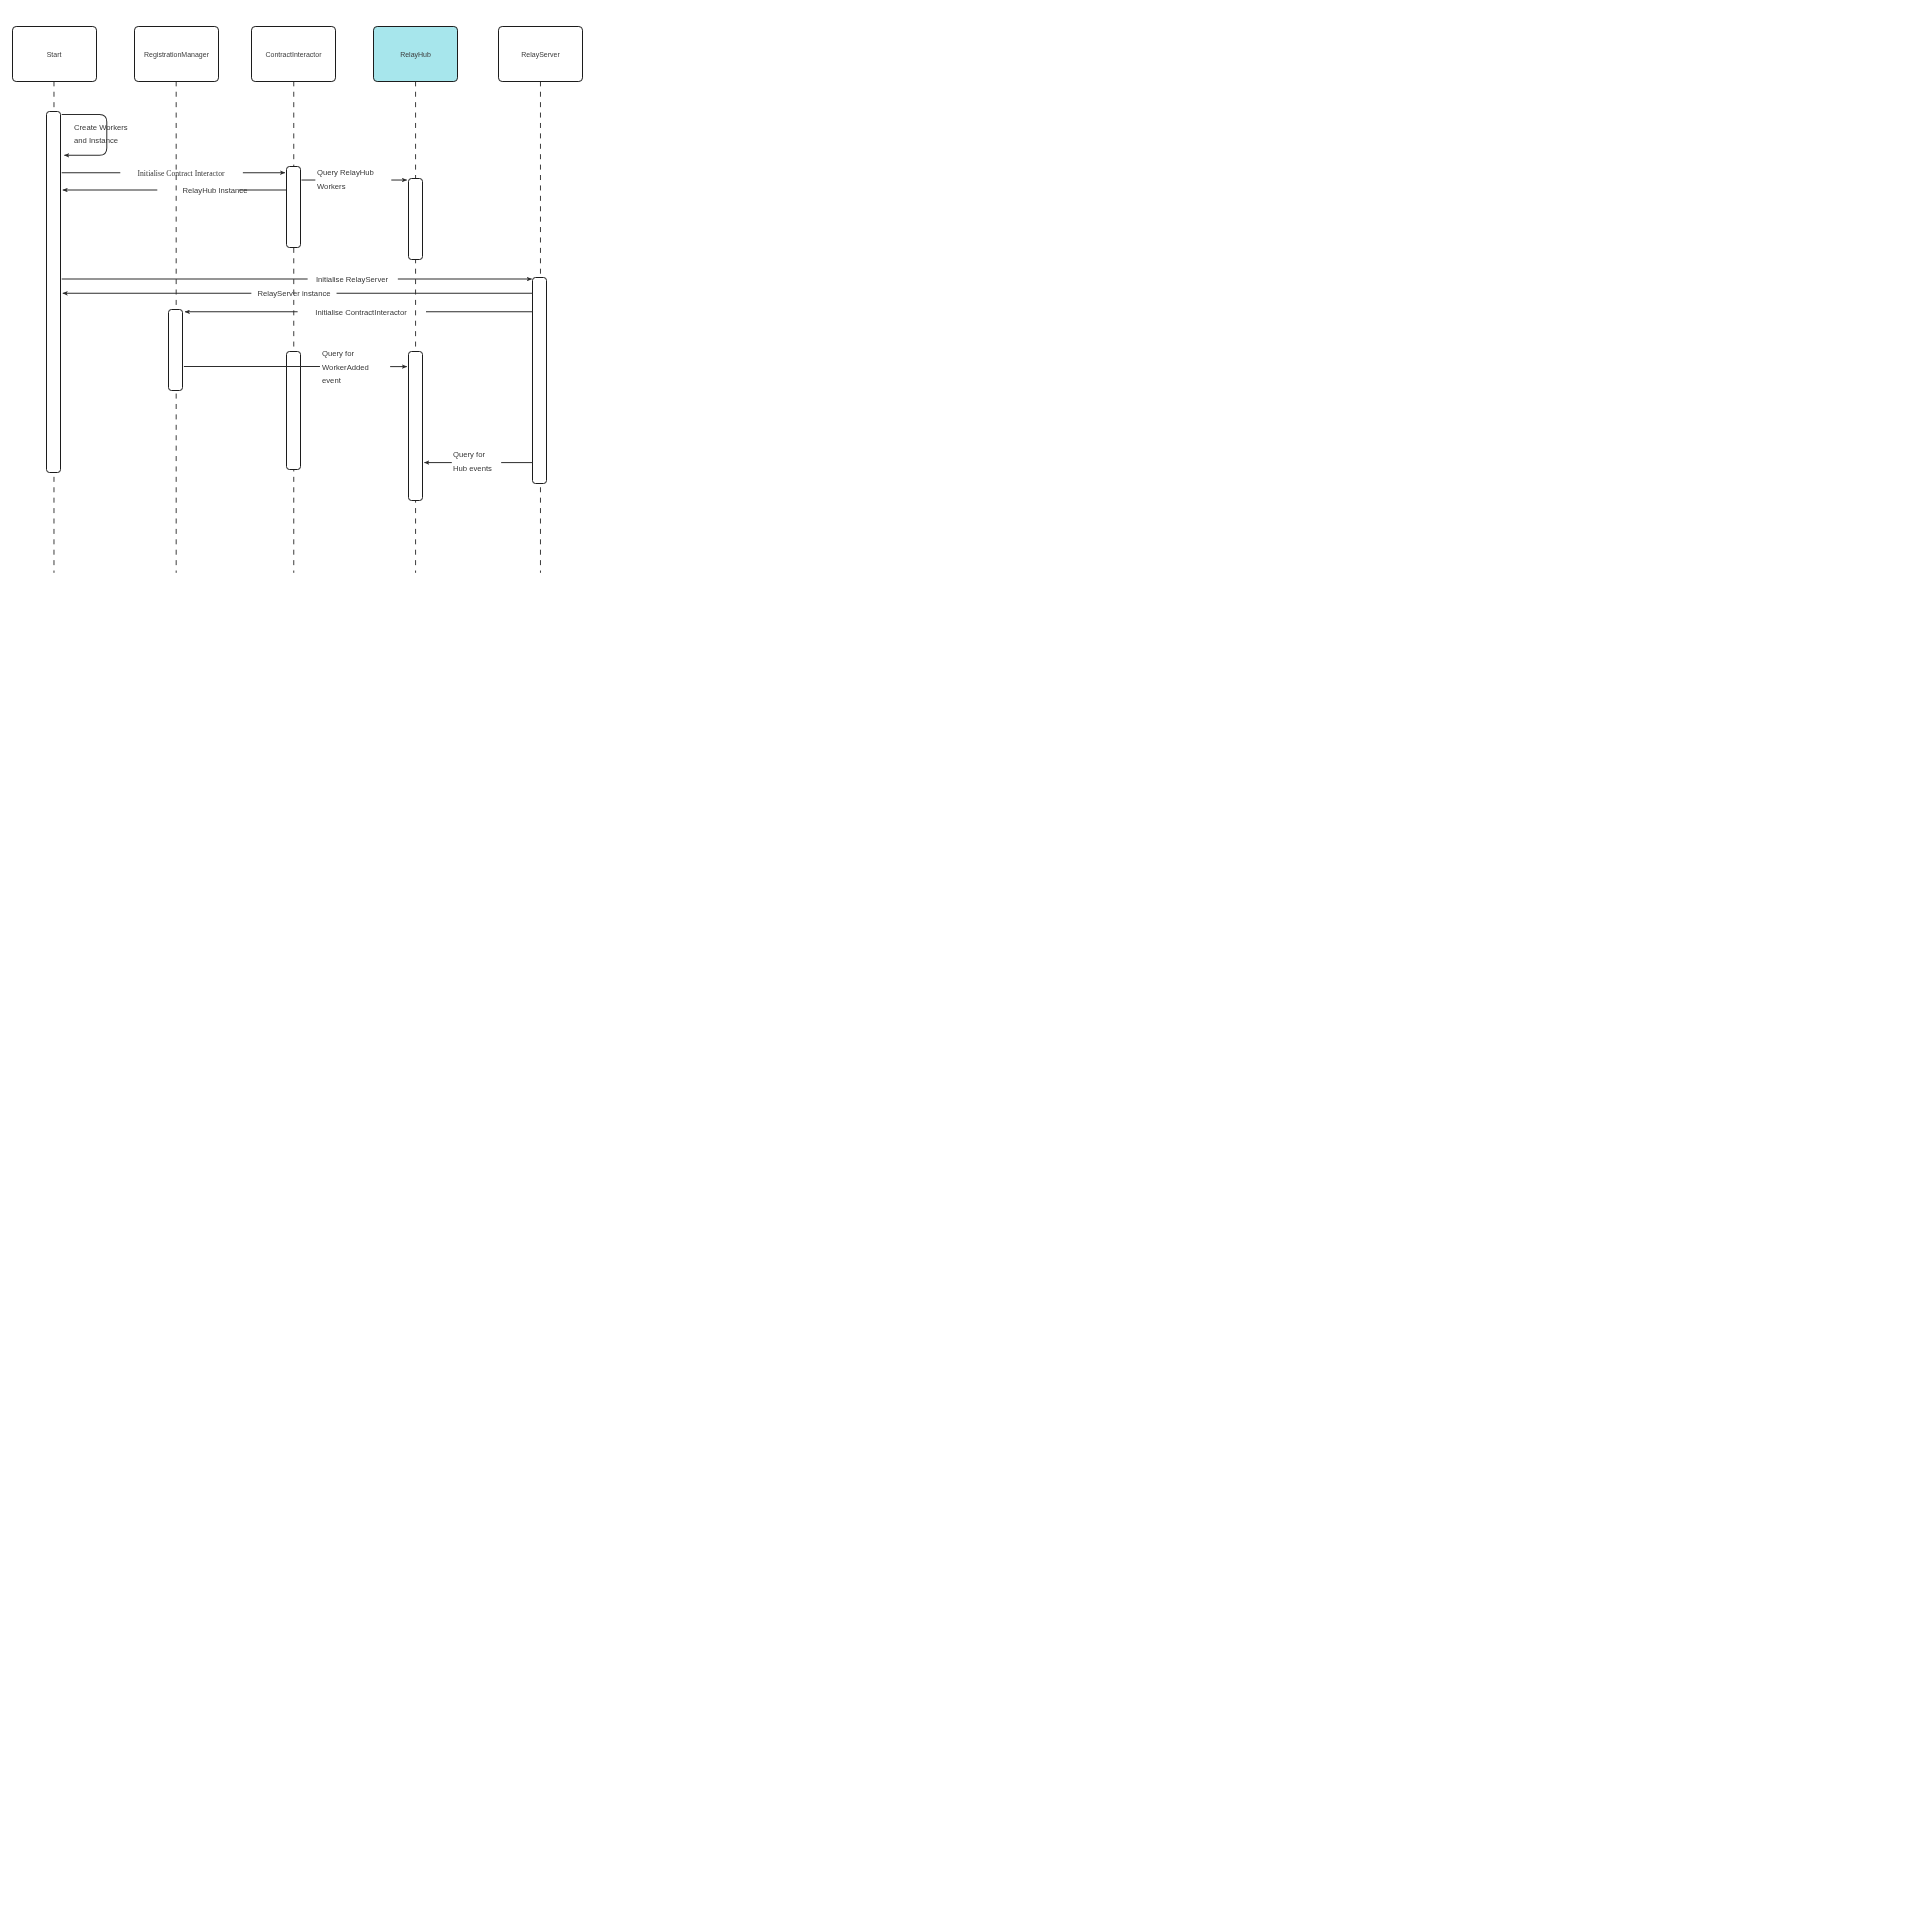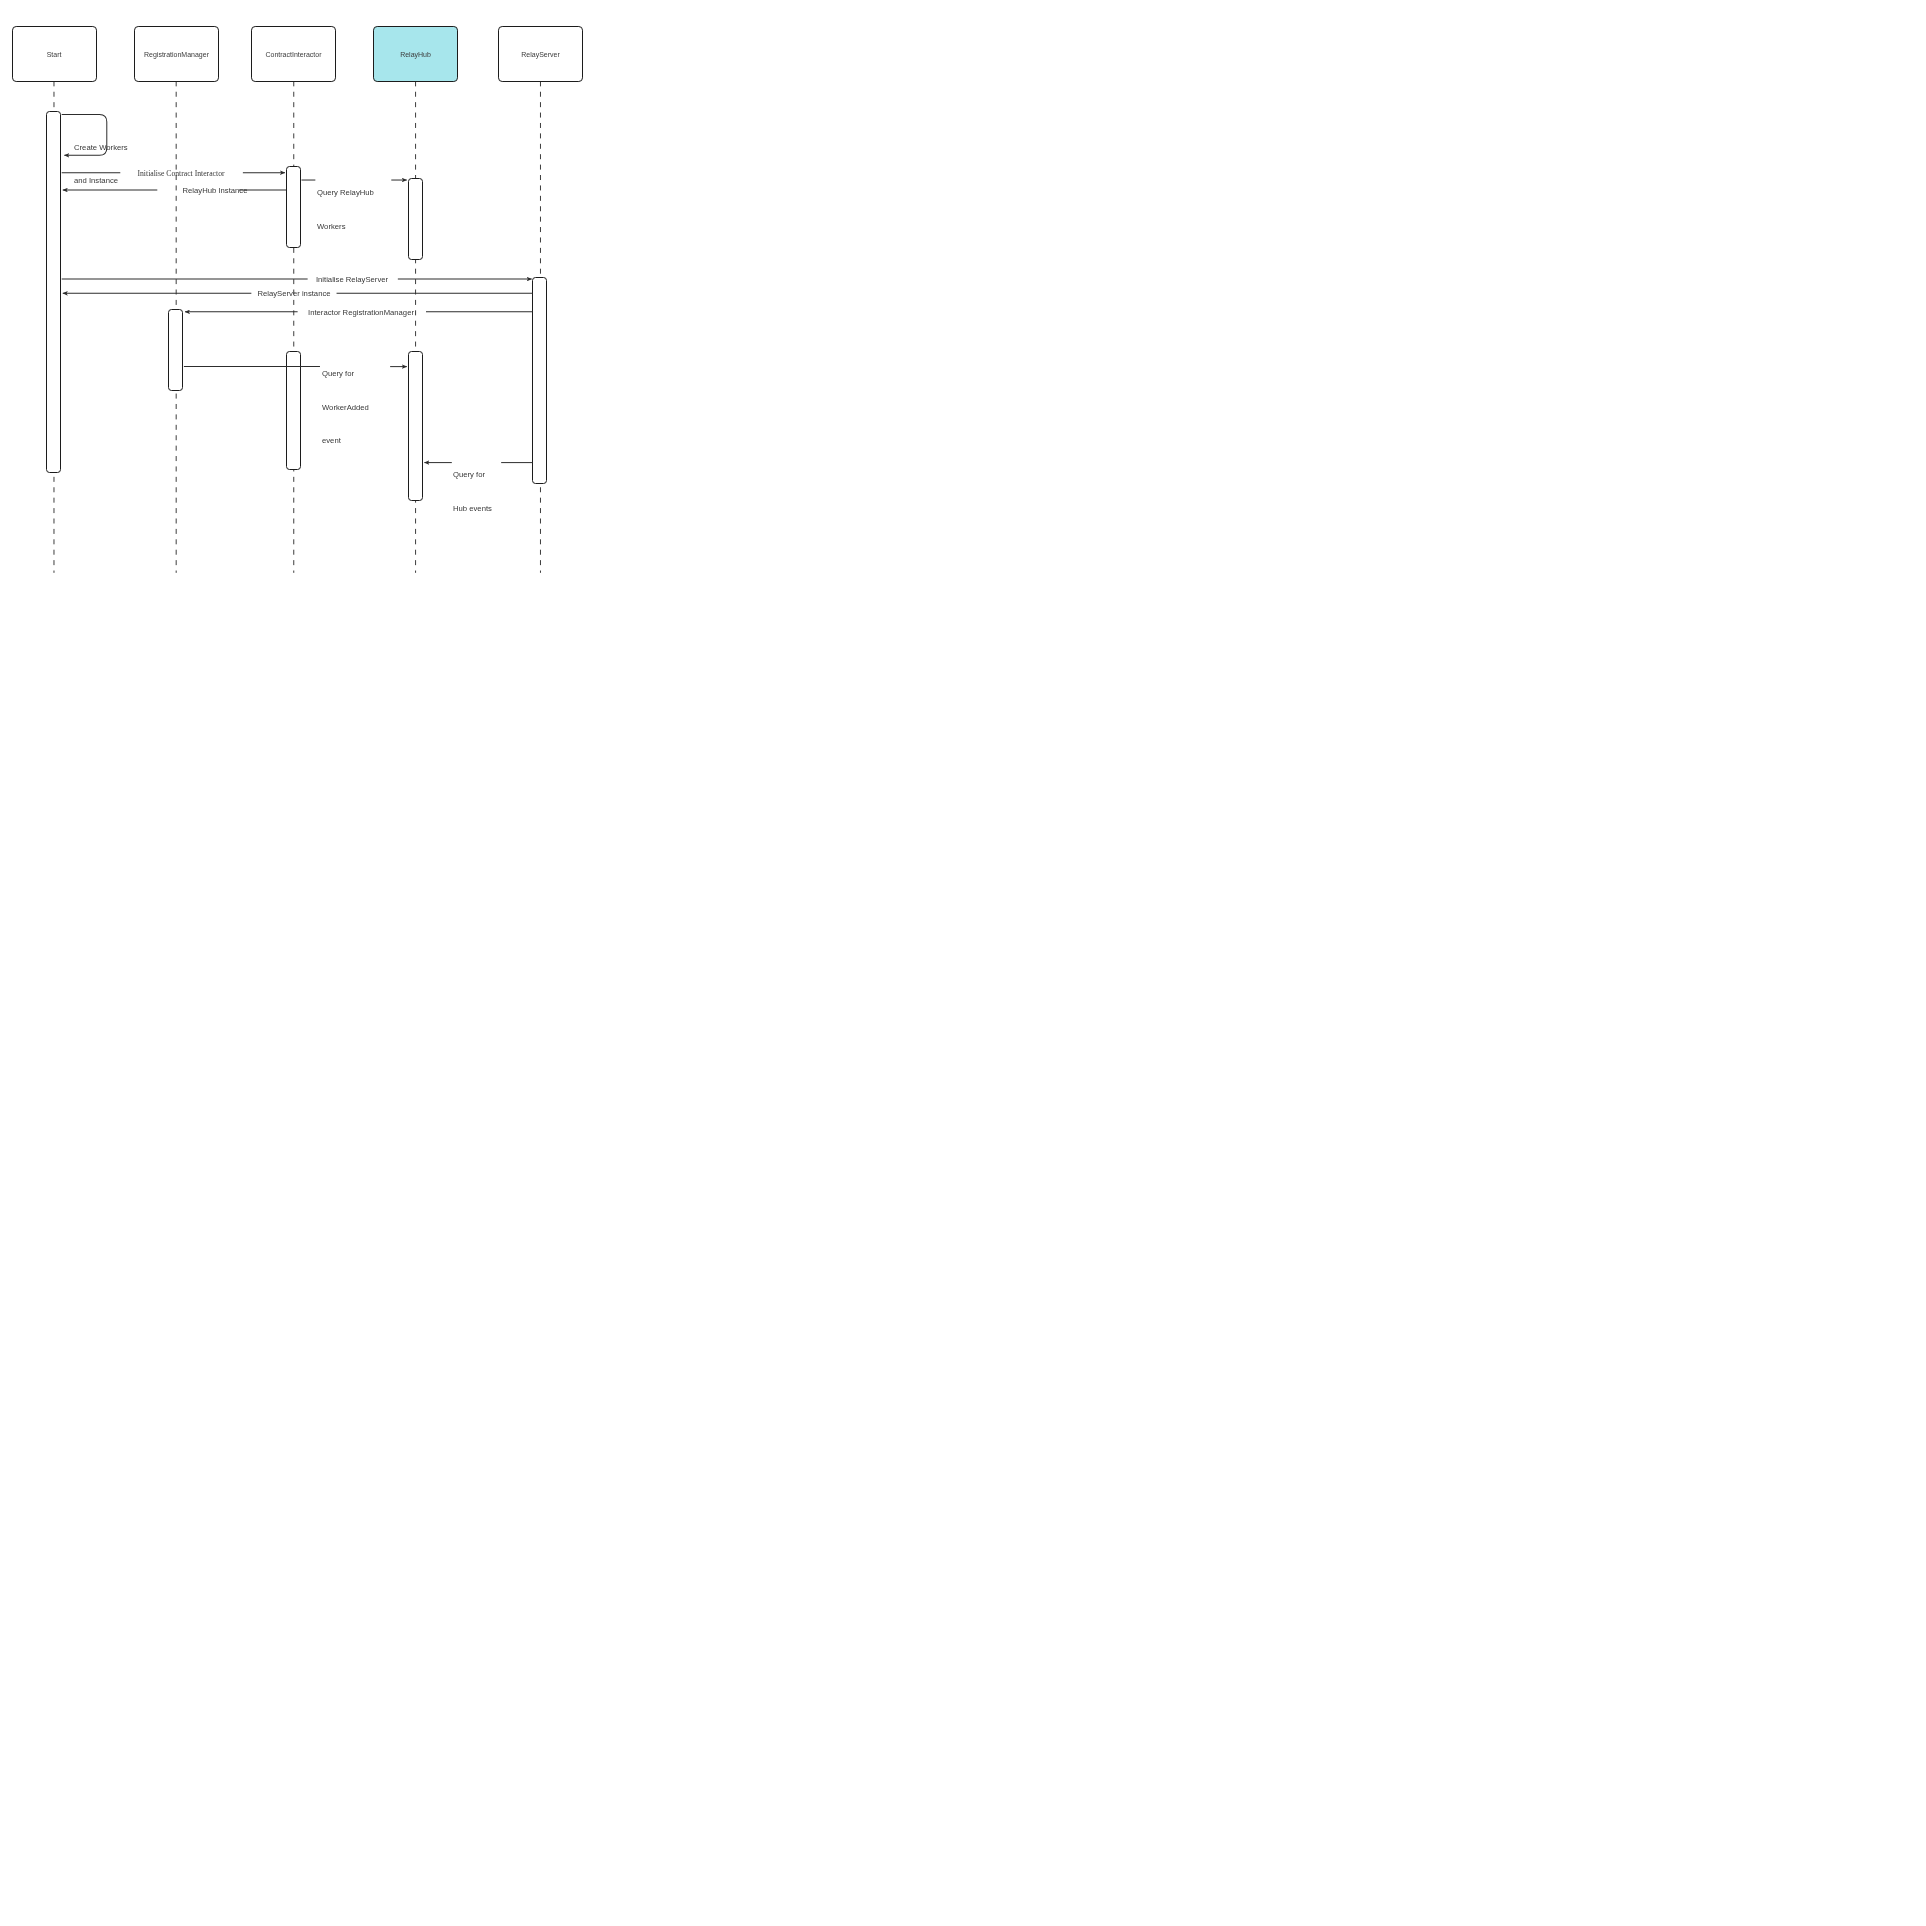--- a/index.html
+++ b/index.html
@@ -7,21 +7,21 @@
          font-family:"Liberation Sans", sans-serif;}
   .layer{position:absolute;left:0;top:0;width:596px;height:574px;pointer-events:none;}
   .pbox{position:absolute;width:85px;height:56px;border:1.2px solid #1c1c1c;border-radius:4.2px;
         background:#fff;display:flex;align-items:center;justify-content:center;
         box-sizing:border-box;z-index:5;}
   .pbox .plabel{font-size:7px;color:#3b3b3b;}
   .bar{position:absolute;width:15.4px;border:1.2px solid #1c1c1c;border-radius:3.5px;background:#fff;
        box-sizing:border-box;z-index:2;}
   .msg{position:absolute;z-index:4;color:#383838;font-size:7.7px;}
   .msg.center{transform:translate(-50%,-50%);white-space:nowrap;}
-  .msg .ln{white-space:nowrap;margin-top:20px;}
+  .msg .ln{white-space:nowrap;}
   svg{display:block;}
   .arrows{z-index:3;}
   .lifelines{z-index:1;}
 </style>
 </head>
 <body>
 
 <div class="stage">
 
   <svg class="layer lifelines" width="596" height="574" viewBox="0 0 1546 1489">
@@ -80,21 +80,21 @@
 
   <div class="msg" style="left:317px;top:166px;line-height:13.5px;">
     <div class="ln">Query RelayHub</div>
     <div class="ln">Workers</div>
   </div>
 
   <div class="msg center" style="left:352px;top:279px;">Initialise RelayServer</div>
 
   <div class="msg center" style="left:294px;top:293px;">RelayServer instance</div>
 
-  <div class="msg center" style="left:361px;top:312px;">Interactor RegistrationManager</div>
+  <div class="msg center" style="left:361px;top:312px;">Initialise ContractInteractor</div>
 
   <div class="msg" style="left:322px;top:347px;line-height:13.5px;">
     <div class="ln">Query for</div>
     <div class="ln">WorkerAdded</div>
     <div class="ln">event</div>
   </div>
 
   <div class="msg" style="left:453px;top:448px;line-height:14px;">
     <div class="ln">Query for</div>
     <div class="ln">Hub events</div>

